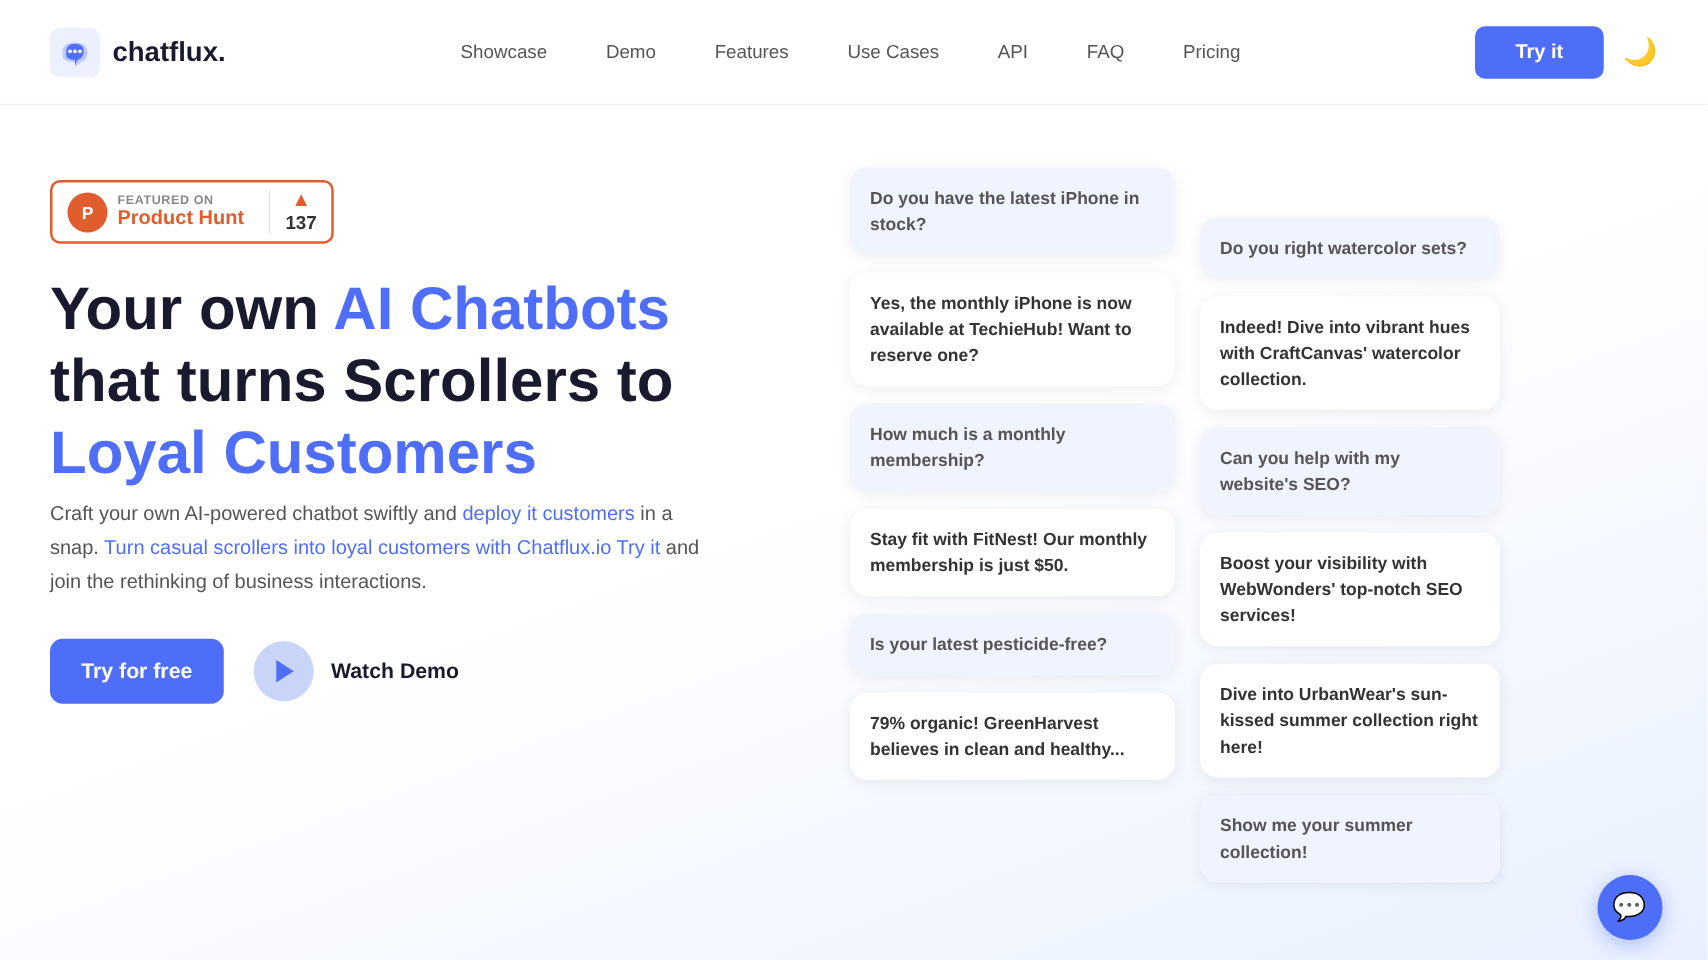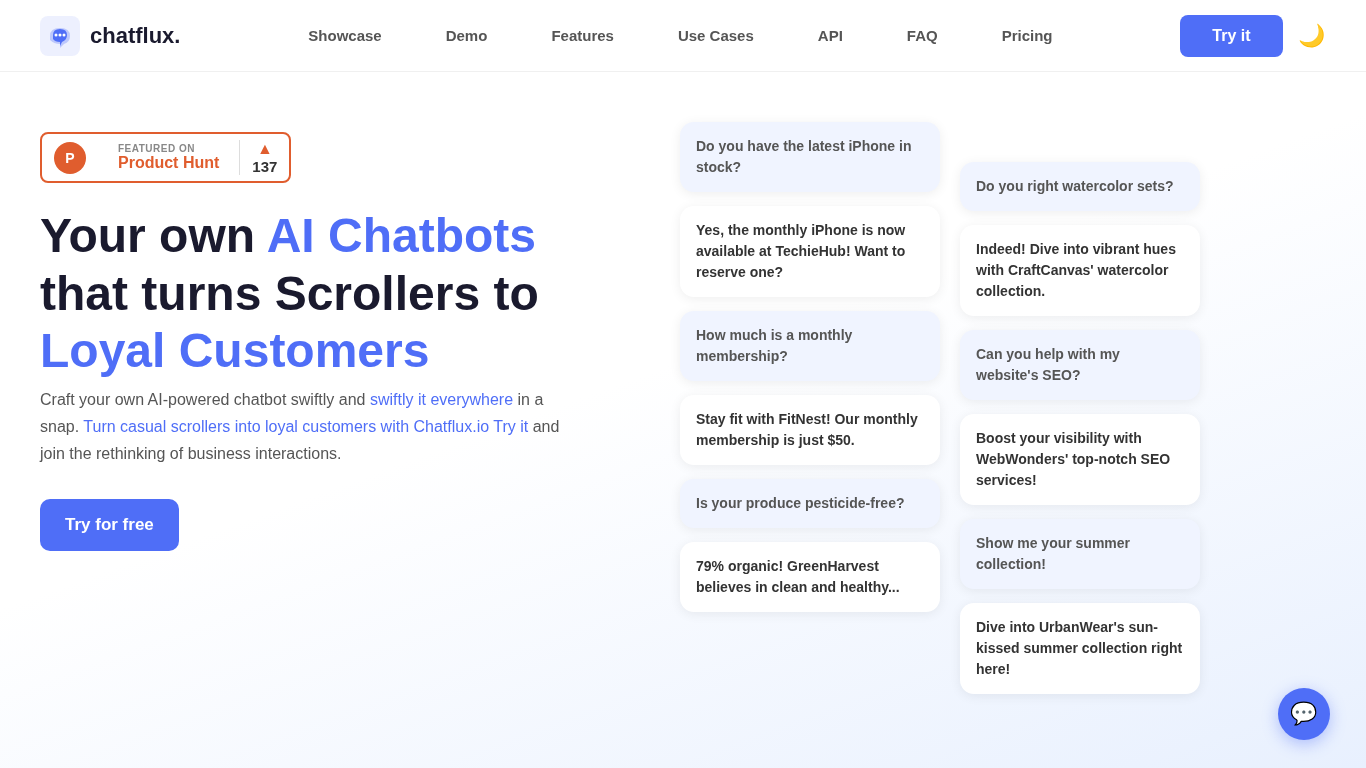--- a/index.html
+++ b/index.html
@@ -1,27 +1,27 @@
 <!DOCTYPE html>
 <html><head>
   <meta charset="utf-8">
   <style>
     * { margin: 0; padding: 0; box-sizing: border-box; }
     body { font-family: -apple-system, BlinkMacSystemFont, 'Segoe UI', sans-serif; background: #fff; width: 1366px; height: 768px; overflow: hidden; }
 
     
     .navbar {
       display: flex; align-items: center; justify-content: space-between;
-      padding: 0 40px; height: 72px; background: #fff;
+      padding: 0 40px; height: 84px; background: #fff;
       border-bottom: 1px solid #f0f0f0;
     }
     .nav-logo { display: flex; align-items: center; gap: 10px; }
     .nav-logo-icon { width: 40px; height: 40px; }
     .nav-logo-text { font-size: 22px; font-weight: 700; color: #1a1a2e; }
-    .nav-links { display: flex; align-items: center; gap: 64px; font-weight: bold; }
+    .nav-links { display: flex; align-items: center; gap: 47px; }
     .nav-links a { text-decoration: none; color: #555; font-size: 15px; }
     .nav-right { display: flex; align-items: center; gap: 16px; }
     .try-it-btn {
       background: #4f6ef7; color: #fff; border: none; border-radius: 8px;
       padding: 12px 32px; font-size: 16px; font-weight: 600; cursor: pointer;
     }
     .dark-mode-btn {
       background: none; border: none; cursor: pointer; font-size: 22px; color: #333;
     }
 
@@ -40,21 +40,21 @@
     }
     .product-hunt-badge {
       display: flex; align-items: center; gap: 8px;
       border: 2px solid #e05d2e; border-radius: 8px;
       padding: 6px 12px; width: fit-content; margin-bottom: 24px;
     }
     .ph-icon {
       width: 32px; height: 32px; background: #e05d2e; border-radius: 50%;
       display: flex; align-items: center; justify-content: center; color: #fff; font-weight: 700; font-size: 14px;
     }
-    .ph-text { display: flex; flex-direction: column; margin-left: 24px; }
+    .ph-text { display: flex; flex-direction: column; }
     .ph-featured { font-size: 10px; color: #888; text-transform: uppercase; font-weight: 600; letter-spacing: 0.5px; }
     .ph-name { font-size: 16px; font-weight: 700; color: #e05d2e; }
     .ph-count {
       display: flex; flex-direction: column; align-items: center;
       margin-left: 12px; padding-left: 12px; border-left: 1px solid #ddd;
     }
     .ph-arrow { color: #e05d2e; font-size: 16px; }
     .ph-num { font-size: 15px; font-weight: 700; color: #333; }
 
     .hero-title { font-size: 48px; font-weight: 800; line-height: 1.2; color: #1a1a2e; margin-bottom: 6px; }
@@ -165,43 +165,49 @@
       </div>
     </div>
 
     <h1 class="hero-title">
       <span>Your own </span><span class="blue">AI Chatbots</span><br>
       <span>that turns Scrollers to</span><br>
       <span class="blue">Loyal Customers</span>
     </h1>
 
     <p class="hero-subtitle">
-      <span>Craft your own AI-powered chatbot swiftly and </span><a href="#">swiftly it everywhere</a><span> in a snap. </span><a href="#">Turn casual scrollers into loyal customers with Chatflux.io</a><a href="#"> Try it</a><span> and join the rethinking of business interactions.</span>
+      <span>Craft your own AI-powered chatbot swiftly and </span><a href="#">deploy it customers</a><span> in a snap. </span><a href="#">Turn casual scrollers into loyal customers with Chatflux.io</a><a href="#"> Try it</a><span> and join the rethinking of business interactions.</span>
     </p>
 
     <div class="hero-buttons">
       <button class="try-free-btn">Try for free</button>
+      <button class="watch-demo-btn">
+        <div class="play-circle">
+          <div class="play-triangle"></div>
+        </div>
+        <span class="watch-demo-text">Watch Demo</span>
+      </button>
     </div>
   </div>
 
   <div class="hero-right">
     <div class="chat-col chat-col-left">
       <div class="chat-bubble question">Do you have the latest iPhone in stock?</div>
       <div class="chat-bubble response">Yes, the monthly iPhone is now available at TechieHub! Want to reserve one?</div>
       <div class="chat-bubble question">How much is a monthly membership?</div>
       <div class="chat-bubble response">Stay fit with FitNest! Our monthly membership is just $50.</div>
-      <div class="chat-bubble question">Is your produce pesticide-free?</div>
+      <div class="chat-bubble question">Is your latest pesticide-free?</div>
       <div class="chat-bubble response">79% organic! GreenHarvest believes in clean and healthy...</div>
     </div>
     <div class="chat-col chat-col-right">
       <div class="chat-bubble question">Do you right watercolor sets?</div>
       <div class="chat-bubble response">Indeed! Dive into vibrant hues with CraftCanvas' watercolor collection.</div>
       <div class="chat-bubble question">Can you help with my website's SEO?</div>
       <div class="chat-bubble response">Boost your visibility with WebWonders' top-notch SEO services!</div>
+      <div class="chat-bubble response">Dive into UrbanWear's sun-kissed summer collection right here!</div>
       <div class="chat-bubble question">Show me your summer collection!</div>
-      <div class="chat-bubble response">Dive into UrbanWear's sun-kissed summer collection right here!</div>
     </div>
   </div>
 
   <div class="chat-float-btn">
     <span class="chat-float-icon">💬</span>
   </div>
 </section>
 
 </body></html>

